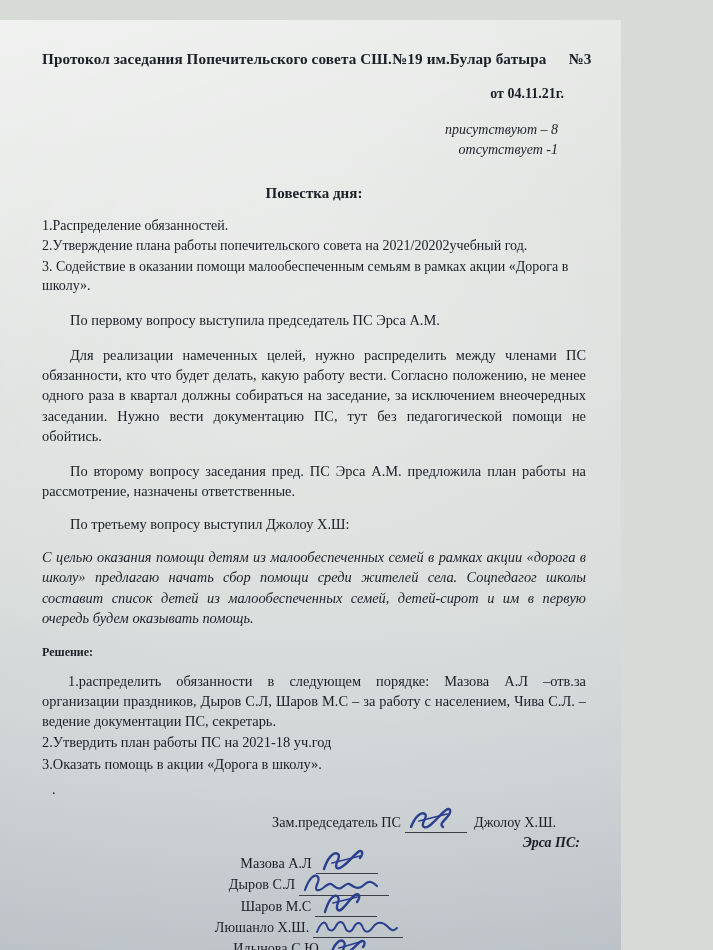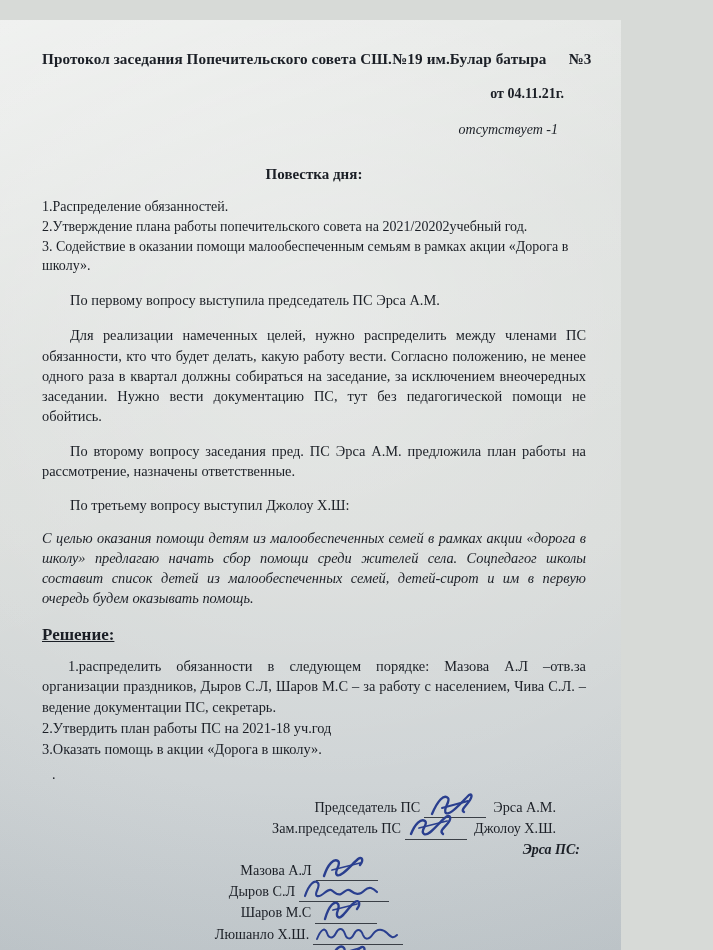--- a/index.html
+++ b/index.html
@@ -98,22 +98,21 @@
     line-height: 1.40;
     text-align: justify;
     text-indent: 28px;
   }
   .para.noindent { text-indent: 0; font-style: italic; }
   .para.tight { margin-top: 13px; }
 
   .resolution-head {
     margin-top: 17px;
     font-weight: bold;
-    font-size: 17px;
-    text-decoration: underline;
+    font-size: 12px;
   }
   .resolution-list {
     margin-top: 11px;
     font-size: 14.4px;
     line-height: 1.40;
     text-align: justify;
   }
   .resolution-list .item-1 { text-indent: 26px; }
   .resolution-list .item { margin-top: 1px; text-indent: 0; }
   .trailing-dot {
@@ -187,20 +186,21 @@
 
     <div class="doc-title">
       <span>Протокол заседания Попечительского совета СШ.№19 им.Булар батыра</span><span class="num">№3</span>
     </div>
 
     <div class="meta-right">
       <span class="meta-date">от 04.11.21г.</span>
     </div>
 
     <div class="meta-attend">
+      <div>присутствуют – 8</div>
       <div>отсутствует -1</div>
     </div>
 
     <div class="section-title">Повестка дня:</div>
     <div class="agenda">
       <div>1.Распределение обязанностей.</div>
       <div>2.Утверждение плана работы попечительского совета на 2021/20202учебный год.</div>
       <div>3.  Содействие в оказании помощи малообеспеченным семьям в рамках акции «Дорога в школу».</div>
     </div>
 
@@ -213,32 +213,20 @@
     <div class="resolution-head">Решение:</div>
     <div class="resolution-list">
       <div class="item-1">1.распределить обязанности в следующем порядке: Мазова А.Л –отв.за организации праздников, Дыров С.Л, Шаров М.С – за работу с населением, Чива С.Л. – ведение документации ПС, секретарь.</div>
       <div class="item">2.Утвердить план работы ПС на 2021-18 уч.год</div>
       <div class="item">3.Оказать помощь в акции «Дорога в школу».</div>
     </div>
     <div class="trailing-dot">.</div>
 
     <div class="signatures">
 
-      <div class="sig-row right-pad">
-        <span class="role">Председатель ПС</span>
-        <span class="sig-line">
-          <span class="sig-ink">
-            <svg width="62" height="26" viewBox="0 0 62 26">
-              <path d="M8 22 C14 8, 20 2, 24 6 C27 9, 18 18, 22 21 C26 24, 38 10, 44 4 C47 1, 49 3, 46 8 C43 13, 36 18, 40 20" fill="none" stroke="#2a3f8f" stroke-width="2.4" stroke-linecap="round"></path>
-              <path d="M18 16 L44 9" fill="none" stroke="#2a3f8f" stroke-width="2" stroke-linecap="round"></path>
-            </svg>
-          </span>
-        </span>
-        <span class="sig-name">Эрса А.М.</span>
-      </div>
 
       <div class="sig-row right-pad">
         <span class="role">Зам.председатель ПС</span>
         <span class="sig-line">
           <span class="sig-ink">
             <svg width="62" height="26" viewBox="0 0 62 26">
               <path d="M6 20 C10 10, 16 4, 20 7 C24 10, 14 17, 19 20 C24 23, 34 8, 41 3 C45 0, 47 4, 43 9 C39 14, 34 17, 38 20" fill="none" stroke="#2a3f8f" stroke-width="2.4" stroke-linecap="round"></path>
               <path d="M14 14 L42 7" fill="none" stroke="#2a3f8f" stroke-width="1.8" stroke-linecap="round"></path>
             </svg>
           </span>

